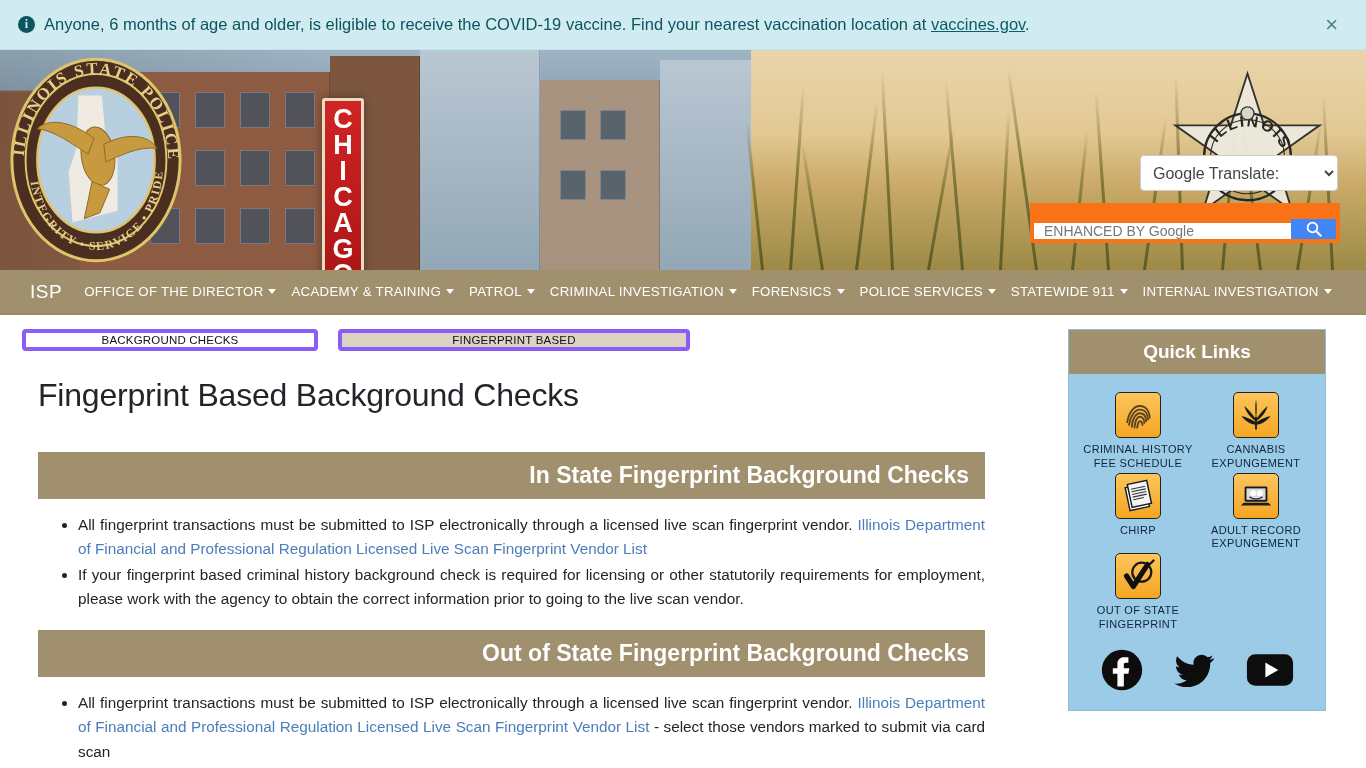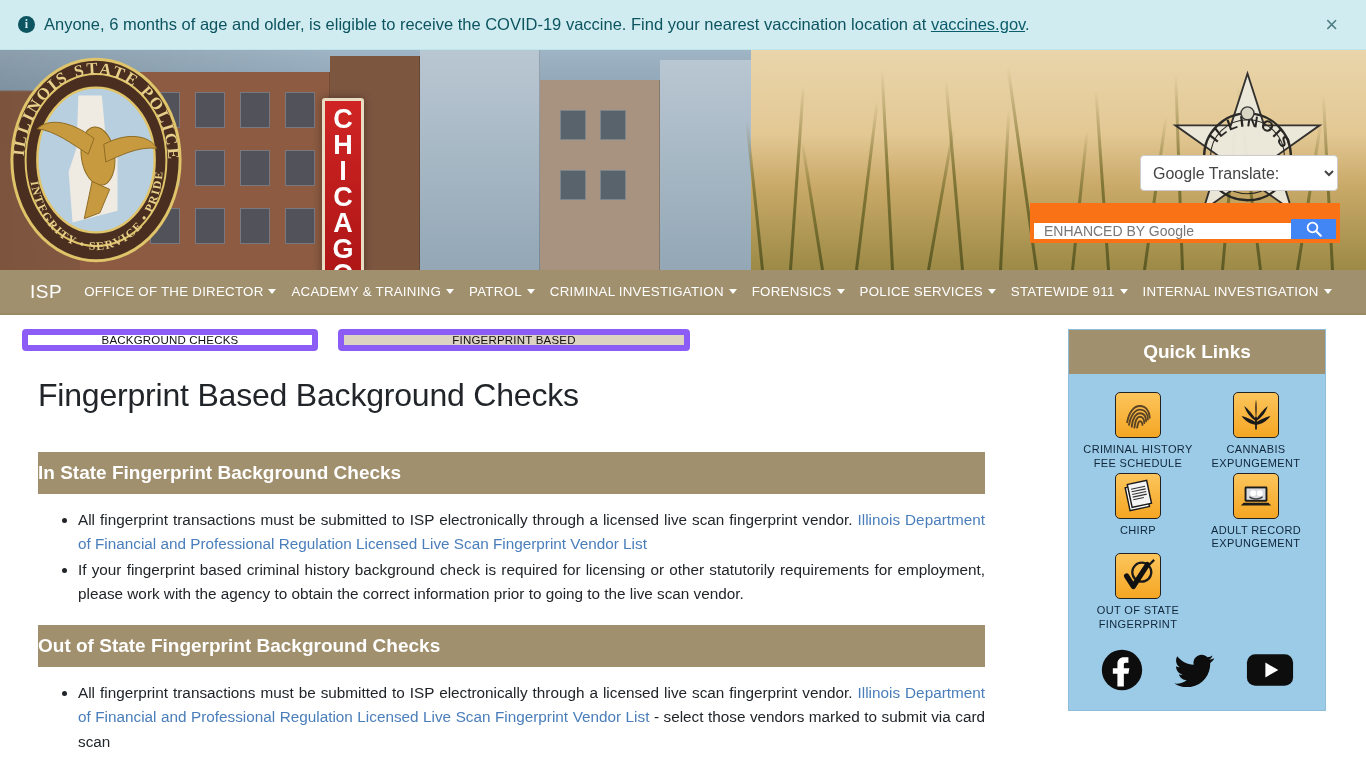--- a/index.html
+++ b/index.html
@@ -218,21 +218,21 @@
   }
   #content { width: 1000px; flex: 0 0 1000px; }
 
   #tab-row {
     display: flex;
     gap: 20px;
     margin-bottom: 26px;
   }
   .tabbtn {
     height: 22px;
-    border: 6px solid #8b5cf6;
+    border: 4px solid #8b5cf6;
     border-radius: 4px;
     background: #fff;
     font-size: 11.5px;
     letter-spacing: .2px;
     color: #111;
     display: flex; align-items: center; justify-content: center;
     cursor: pointer;
     font-family: "Liberation Sans", sans-serif;
   }
   .tabbtn.t1 { width: 296px; }
@@ -243,24 +243,24 @@
     font-size: 32px;
     font-weight: normal;
     color: #212529;
     margin: 0 0 38px 16px;
     letter-spacing: -.2px;
   }
 
   .section-head {
     background: #a1906e;
     color: #fff;
-    font-size: 19px;
+    font-size: 23px;
     font-weight: bold;
-    text-align: left;
-    padding: 10px 0;
+    text-align: right;
+    padding: 10px 16px;
     margin: 0 0 14px 16px;
     width: 947px;
   }
   ul.bullets {
     margin: 0 0 18px 16px;
     padding-left: 40px;
     width: 947px;
   }
   ul.bullets li {
     font-size: 15.3px;

